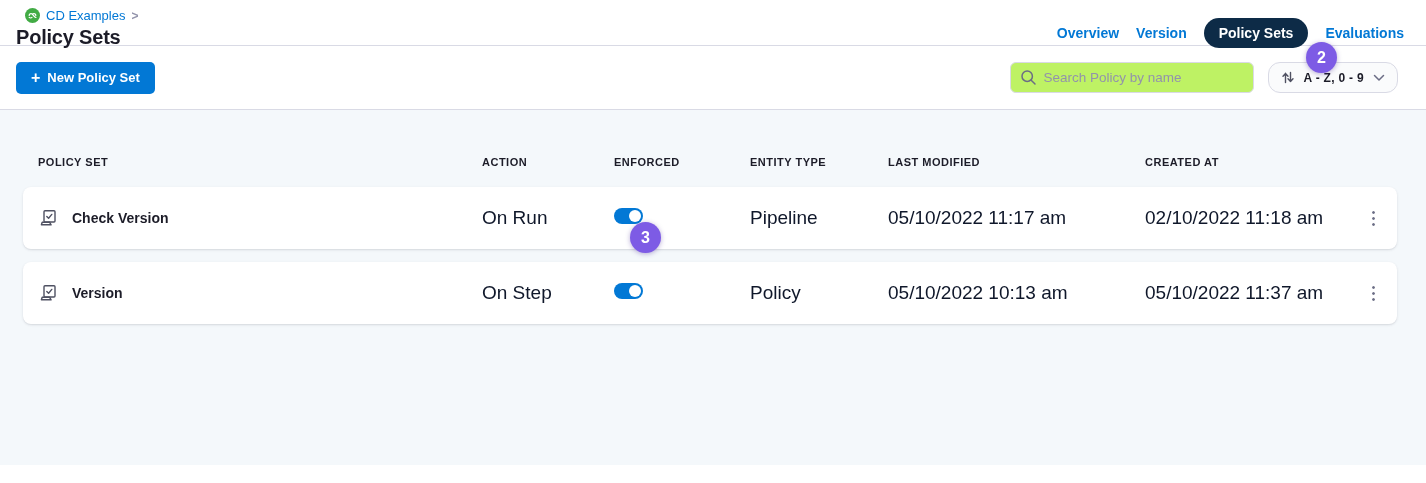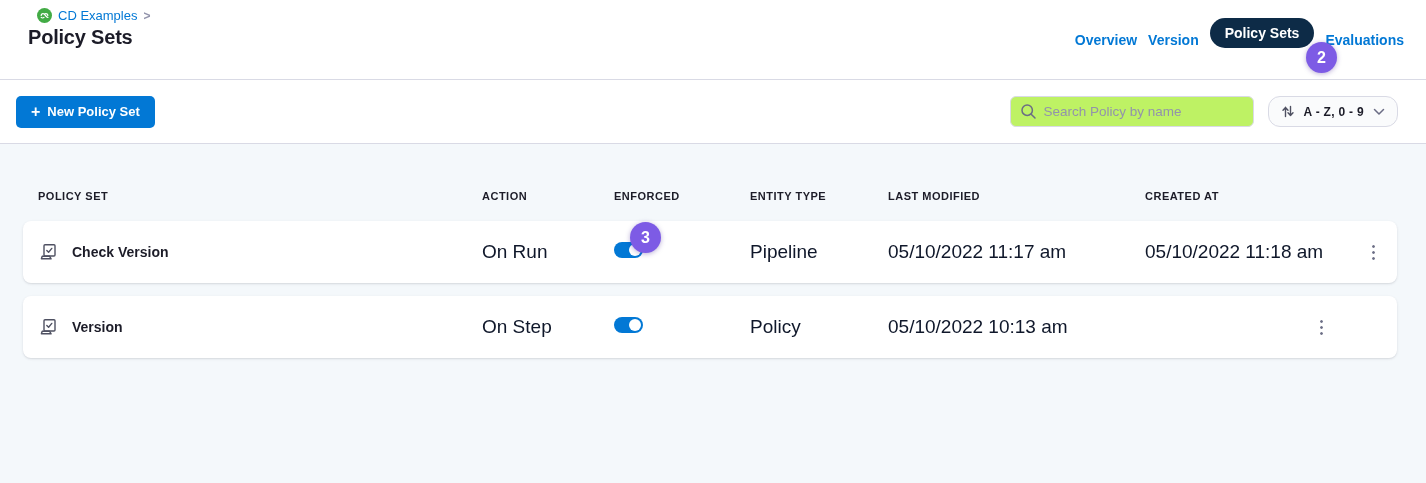--- a/index.html
+++ b/index.html
@@ -7,25 +7,25 @@
   body {
     font-family:"Liberation Sans", sans-serif;
     background:#ffffff;
     color:#1c1c28;
     position:relative;
     overflow:hidden;
   }
 
   
   .page-header {
-    height:80px;
+    height:46px;
     background:#ffffff;
     border-bottom:1px solid #d9dae5;
     position:relative;
-    padding:8px 22px 0 28px;
+    padding:8px 22px 0 16px;
   }
   .breadcrumb {
     margin-left:9px;
     display:flex;
     align-items:center;
     gap:6px;
     font-size:13px;
   }
   .cd-icon { width:15px; height:15px; display:inline-flex; }
   .breadcrumb a {
@@ -40,22 +40,22 @@
     font-weight:700;
     color:#1c1c28;
     margin-top:3px;
     letter-spacing:-0.2px;
   }
   .top-nav {
     position:absolute;
     top:18px;
     right:22px;
     display:flex;
-    align-items:flex-end;
-    gap:11px;
+    align-items:center;
+    gap:17px;
   }
   .top-nav a {
     color:#0278d5;
     font-size:14px;
     font-weight:600;
     text-decoration:none;
     cursor:pointer;
   }
   .top-nav a.active {
     background:#0d2b47;
@@ -306,21 +306,21 @@
           </svg>
         </span>
         <span class="row-name">Check Version</span>
       </div>
       <div class="cell">On Run</div>
       <div class="cell">
         <span class="toggle"><span class="knob"></span></span>
       </div>
       <div class="cell">Pipeline</div>
       <div class="cell">05/10/2022 11:17 am</div>
-      <div class="cell">05/10/2022 11:18 am</div>
+      <div class="cell">02/10/2022 11:18 am</div>
       <div class="kebab">
           <span></span>
           <span></span>
           <span></span>
         </div>
     </div>
 
     <div class="row-card grid-cols">
       <div class="name-cell">
         <span class="ps-icon">
@@ -331,20 +331,21 @@
           </svg>
         </span>
         <span class="row-name">Version</span>
       </div>
       <div class="cell">On Step</div>
       <div class="cell">
         <span class="toggle"><span class="knob"></span></span>
       </div>
       <div class="cell">Policy</div>
       <div class="cell">05/10/2022 10:13 am</div>
+      <div class="cell">05/10/2022 11:37 am</div>
       <div class="kebab">
           <span></span>
           <span></span>
           <span></span>
         </div>
     </div>
 
   </div>
 </main>
 

